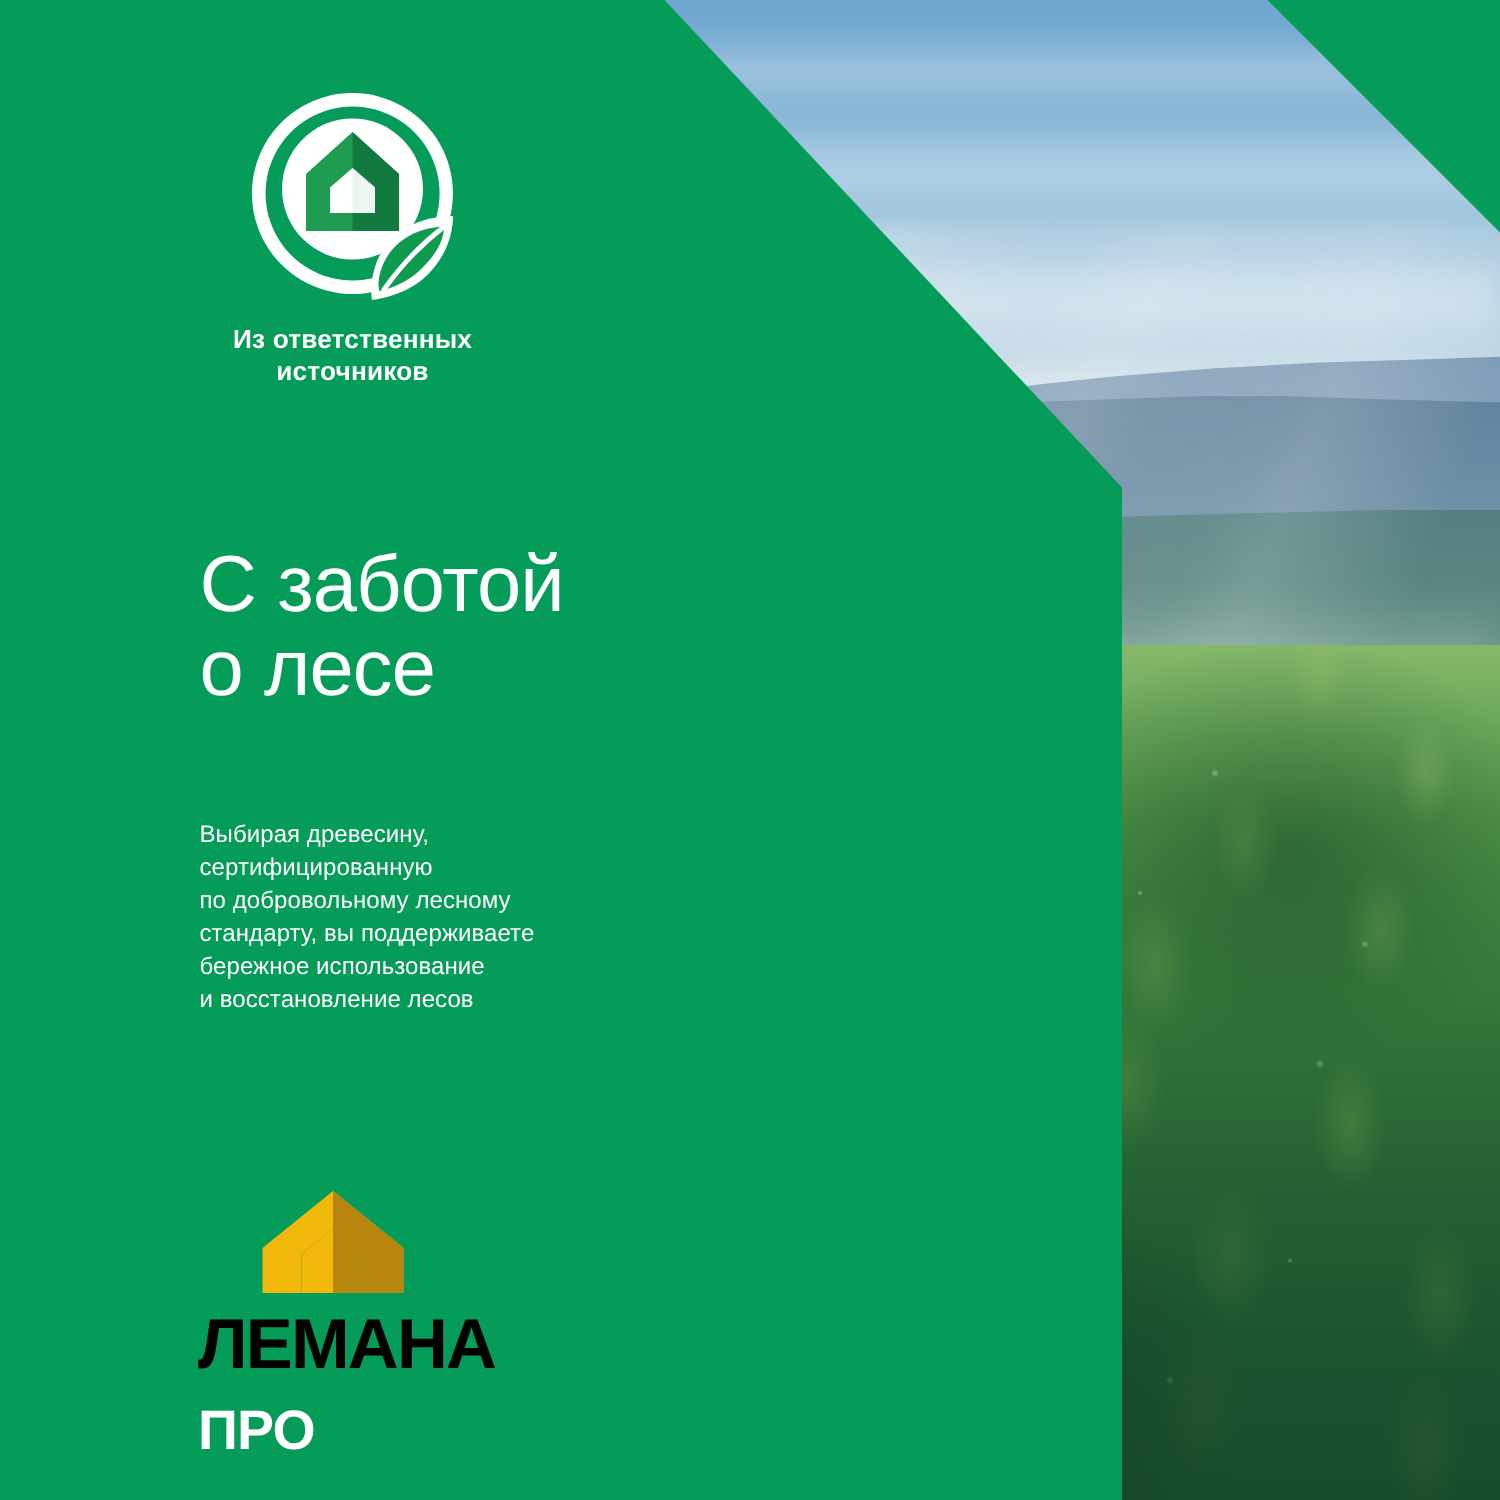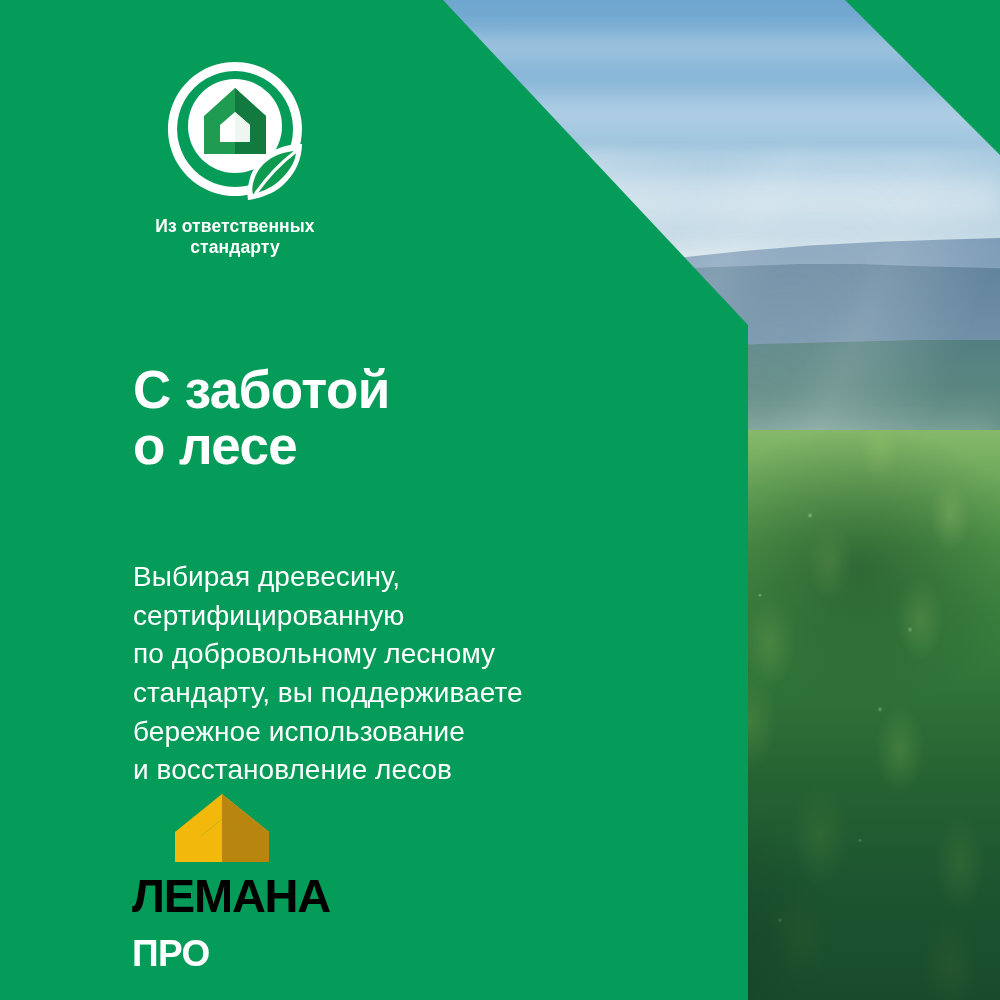--- a/index.html
+++ b/index.html
@@ -223,31 +223,31 @@
     line-height:1.22;
     text-align:center;
     letter-spacing:.1px;
   }
 
   
   .headline{
     position:absolute;left:133px;top:326px;
     color:#ffffff;
     font-size:53px;
-    font-weight:bold;
+    font-weight:normal;
     line-height:1.07;
     letter-spacing:-.6px;
     white-space:pre-line;
   }
 
   
   .bodycopy{
     position:absolute;left:133px;top:530px;
     color:#ffffff;
-    font-size:28px;
+    font-size:16px;
     font-weight:normal;
     line-height:1.38;
     letter-spacing:.05px;
     white-space:pre-line;
   }
 
   
   .brand{position:absolute;left:132px;top:792px;width:180px;}
   .brand-house{display:block;margin:0 auto;width:98px;height:72px;}
   .brand-name{
@@ -313,21 +313,21 @@
         <path d="M71 54 L86 67 L86 84 L56 84 L56 67 Z" fill="#ffffff"></path>
         <path d="M71 54 L86 67 L86 84 L71 84 Z" fill="#eef6f0"></path>
 
         <path d="M138 86 C112 86 92 100 86 120 C82 133 84 142 84 142
                  C84 142 104 140 118 128 C132 116 138 100 138 86 Z" fill="#ffffff"></path>
         <path d="M132 93 C110 94 95 106 90 122 C87 131 89 136 89 136
                  C89 136 104 133 115 123 C127 112 132 102 132 93 Z" fill="#0f9b4f"></path>
         <path d="M131 94 C118 104 104 118 92 135" stroke="#ffffff" stroke-width="3.2" fill="none" stroke-linecap="round"></path>
       </svg>
       <div class="eco-caption">Из ответственных
-стандарту</div>
+источников</div>
     </div>
 
     <h1 class="headline">С заботой
 о лесе</h1>
 
     <p class="bodycopy">Выбирая древесину,
 сертифицированную
 по добровольному лесному
 стандарту, вы поддерживаете
 бережное использование

